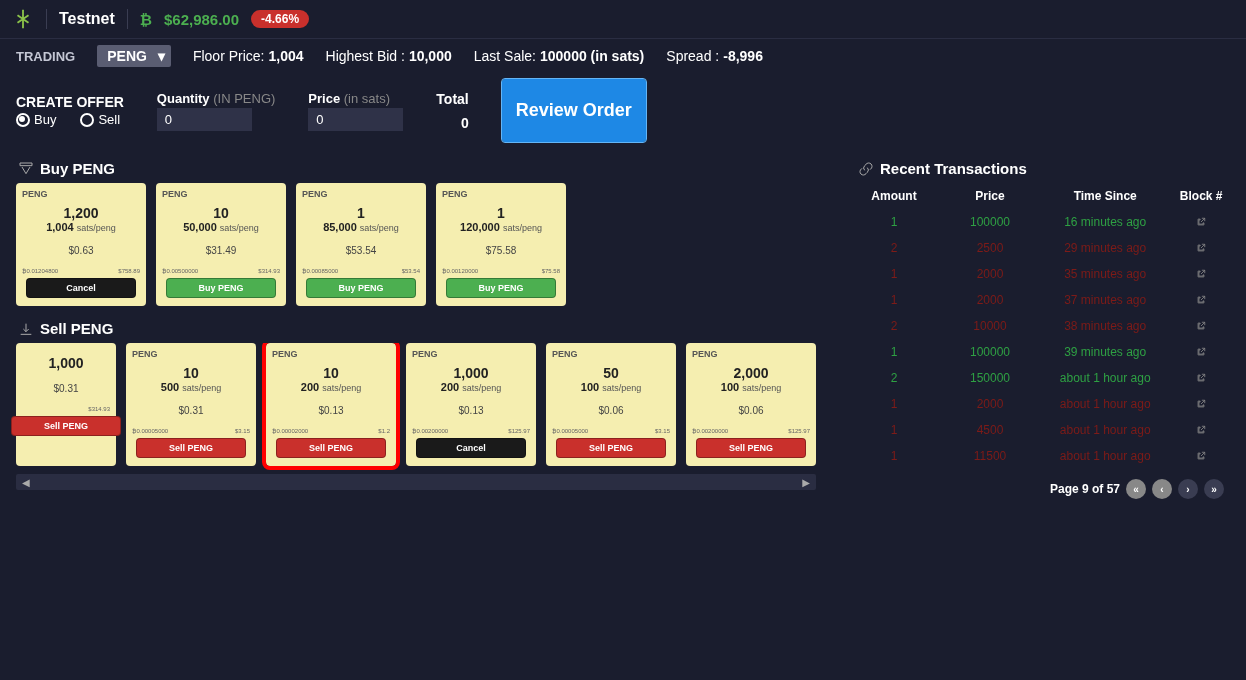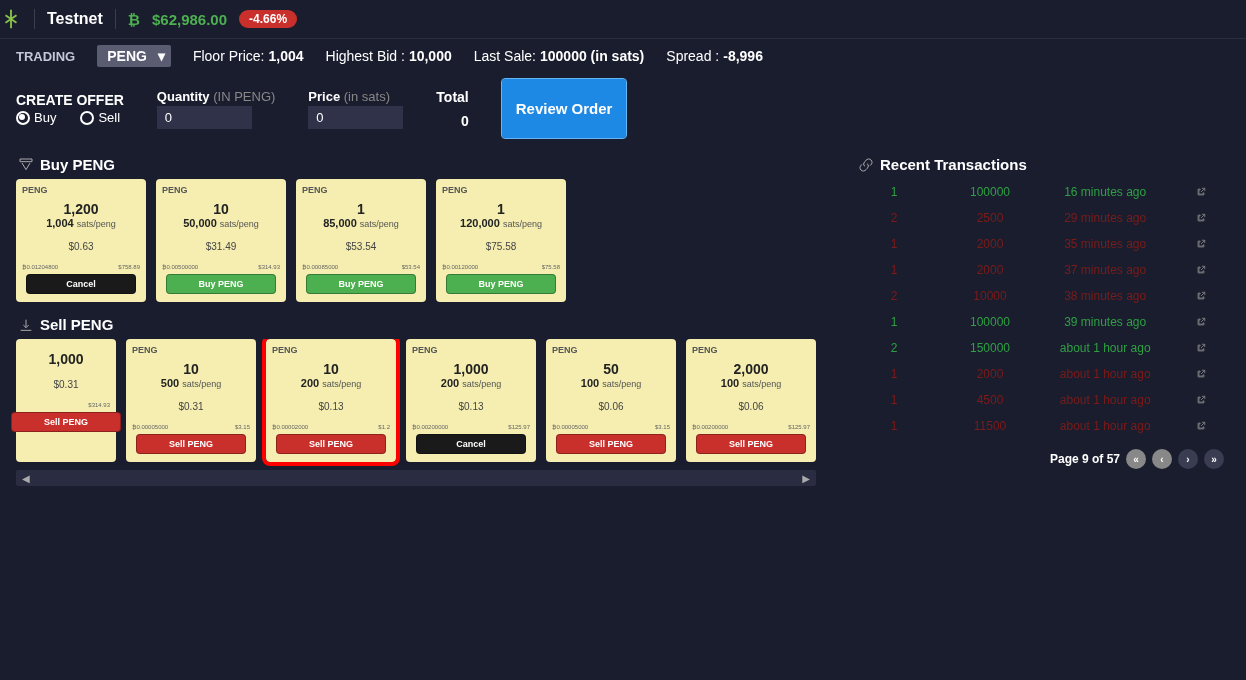--- a/index.html
+++ b/index.html
@@ -1,19 +1,19 @@
 <!DOCTYPE html>
 <html><head>
 <meta charset="utf-8">
 <style>
   * { box-sizing: border-box; margin: 0; padding: 0; font-family: -apple-system, BlinkMacSystemFont, "Segoe UI", Arial, sans-serif; }
   body { background: #1a1d2e; color: #e0e0e0; width: 1246px; height: 680px; overflow: hidden; }
 
   
-  .header { display: flex; align-items: center; padding: 8px 0; gap: 12px; }
+  .header { display: flex; align-items: center; padding: 8px 12px; gap: 12px; }
   .logo { width: 22px; height: 22px; display:flex; align-items:center; justify-content:center;}
   .logo svg { stroke:#8bc34a; fill:none; stroke-width:2; }
   .net-label { color: #fff; font-weight: 700; font-size: 16px;}
   .divider { width:1px; height:20px; background:#3a3d52;}
   .btc-sym { color:#4caf50; font-weight:700; font-size:15px;}
   .price { color:#4caf50; font-weight:700; font-size:15px;}
   .pct-change { background:#c9302c; border-radius:12px; padding:2px 10px; color:#fff; font-weight:700; font-size:12px;}
 
   
   .stats-row { display:flex; align-items:center; gap:22px; padding:6px 16px; font-size:14px; color:#fff; border-top:1px solid #2a2d42;}
@@ -26,21 +26,21 @@
   
   .offer-row { display:flex; align-items:center; gap:33px; padding:6px 16px 12px 16px; }
   .create-offer { font-weight:700; font-size:14px; color:#fff; text-transform:uppercase;}
   .field-label { font-size:13px; color:#fff; font-weight:600;}
   .field-label span.dim { color:#888; font-weight:400;}
   .field-input { background:#2f3248; border:none; color:#fff; padding:4px 8px; width:95px; font-size:13px;}
   .radio { display:inline-flex; align-items:center; gap:4px; font-size:13px; color:#fff;}
   .radio .dot { width:14px; height:14px; border-radius:50%; border:2px solid #fff; display:inline-block; }
   .radio .dot.filled::after { content:""; display:block; width:6px; height:6px; border-radius:50%; background:#fff; margin:1px;}
   .total-label { font-size:14px; color:#fff; font-weight:600;}
-  .review-btn { background:#1e88e5; color:#fff; font-weight:700; border:none; border-radius:3px; padding:21px 14px; font-size:15px; outline:1px solid #64b5f6;}
+  .review-btn { background:#1e88e5; color:#fff; font-weight:700; border:none; border-radius:3px; padding:21px 14px; font-size:18px; outline:1px solid #64b5f6;}
 
   .main { display:flex; gap:10px; padding: 0 6px;}
   .left { flex: 0 0 740px;}
   .right { flex:1; padding:0 10px;}
 
   .section-h { display:flex; align-items:center; gap:6px; padding:6px 12px; font-weight:600; font-size:15px; color:#fff;}
   .section-h svg { width:16px; height:16px; stroke:#aaa; fill:none;}
 
   .card-row { display:flex; gap:10px; padding:0 10px 8px 10px; overflow-x:hidden; position:relative;}
   .card { background:#f5eeb0; color:#222; border-radius:4px; width:130px; padding:6px 0 8px 0; display:flex; flex-direction:column; align-items:center; position:relative;}
@@ -267,20 +267,26 @@
     </div>
   </div>
 
   <div class="right">
     <div class="section-h">
       <svg viewBox="0 0 24 24">
           <path d="M10 14a5 5 0 0 1 0-7l2-2a5 5 0 1 1 7 7l-1 1M14 10a5 5 0 0 1 0 7l-2 2a5 5 0 1 1-7-7l1-1" stroke-width="1.5"></path>
         </svg>
       <span>Recent Transactions</span>
     </div>
+    <div class="tx-header">
+      <div>Amount</div>
+      <div>Price</div>
+      <div>Time Since</div>
+      <div>Block #</div>
+    </div>
     <div id="tx-body">
         <div class="tx-row green">
           <div>1</div>
           <div>100000</div>
           <div>16 minutes ago</div>
           <div class="link">
             <svg viewBox="0 0 24 24" stroke="#888" fill="none" stroke-width="2">
               <path d="M14 3h7v7M21 3l-9 9M5 5h5v2H7v10h10v-3h2v5H5z"></path>
             </svg>
           </div>

